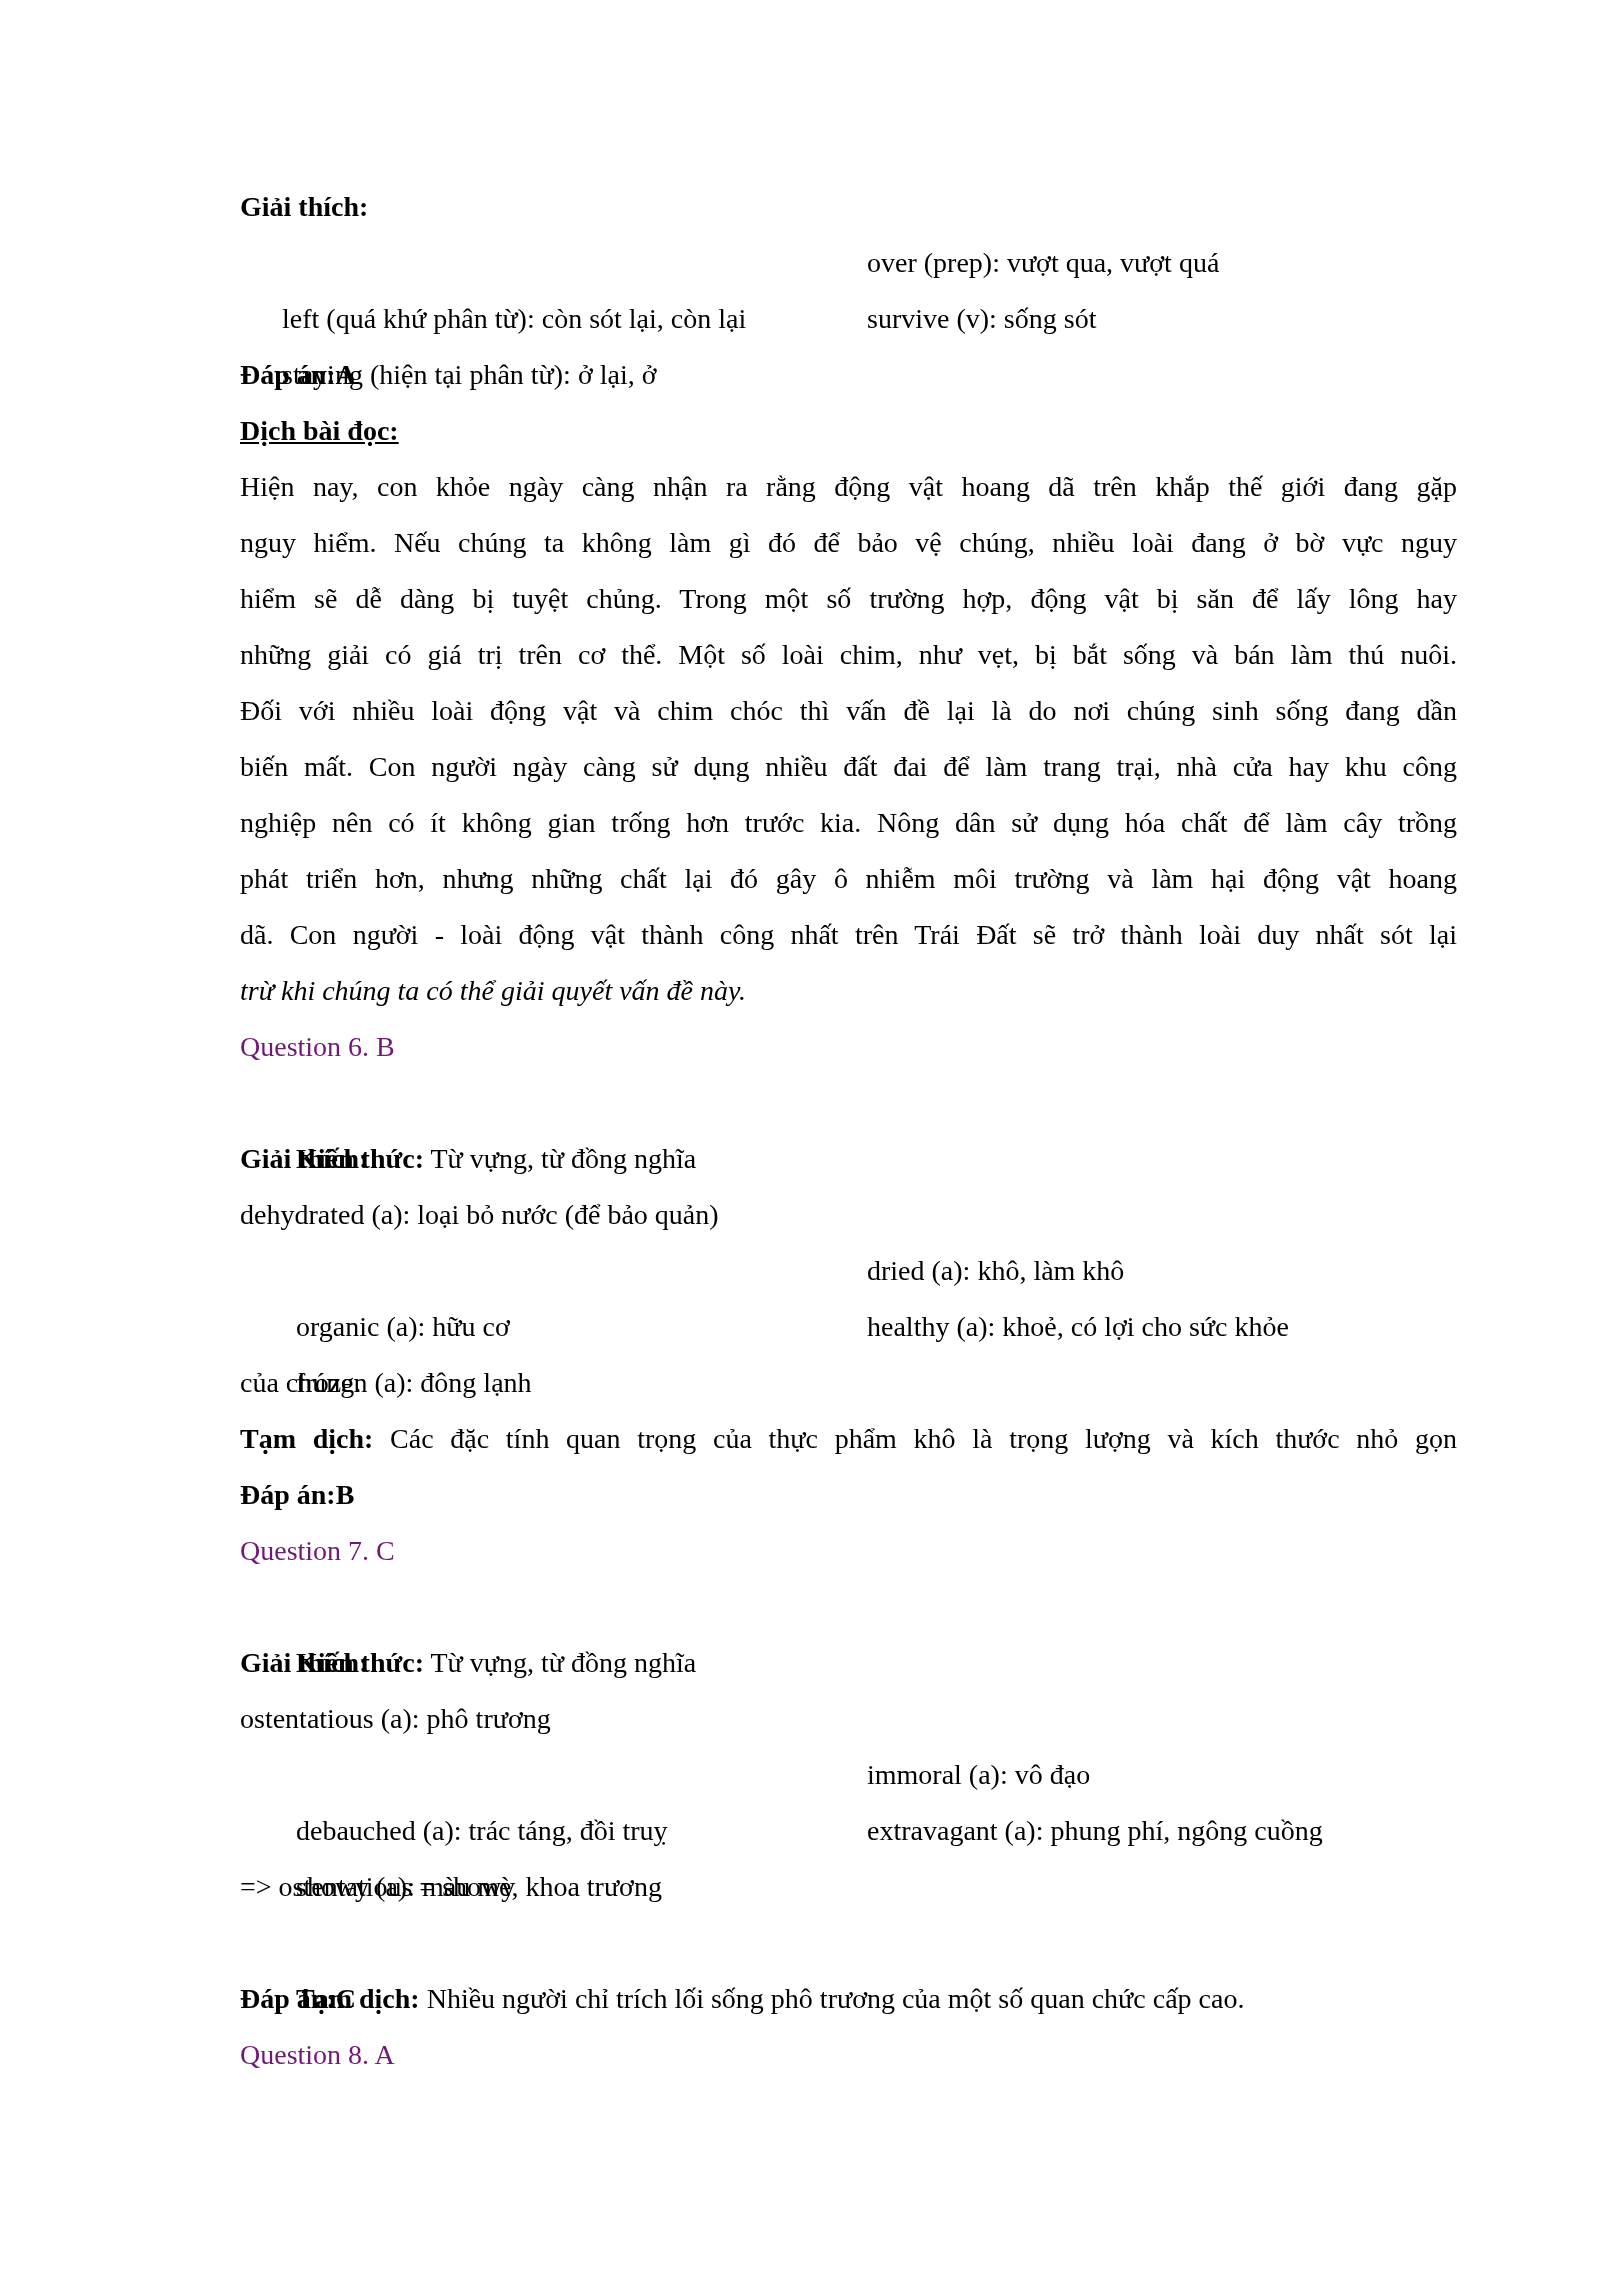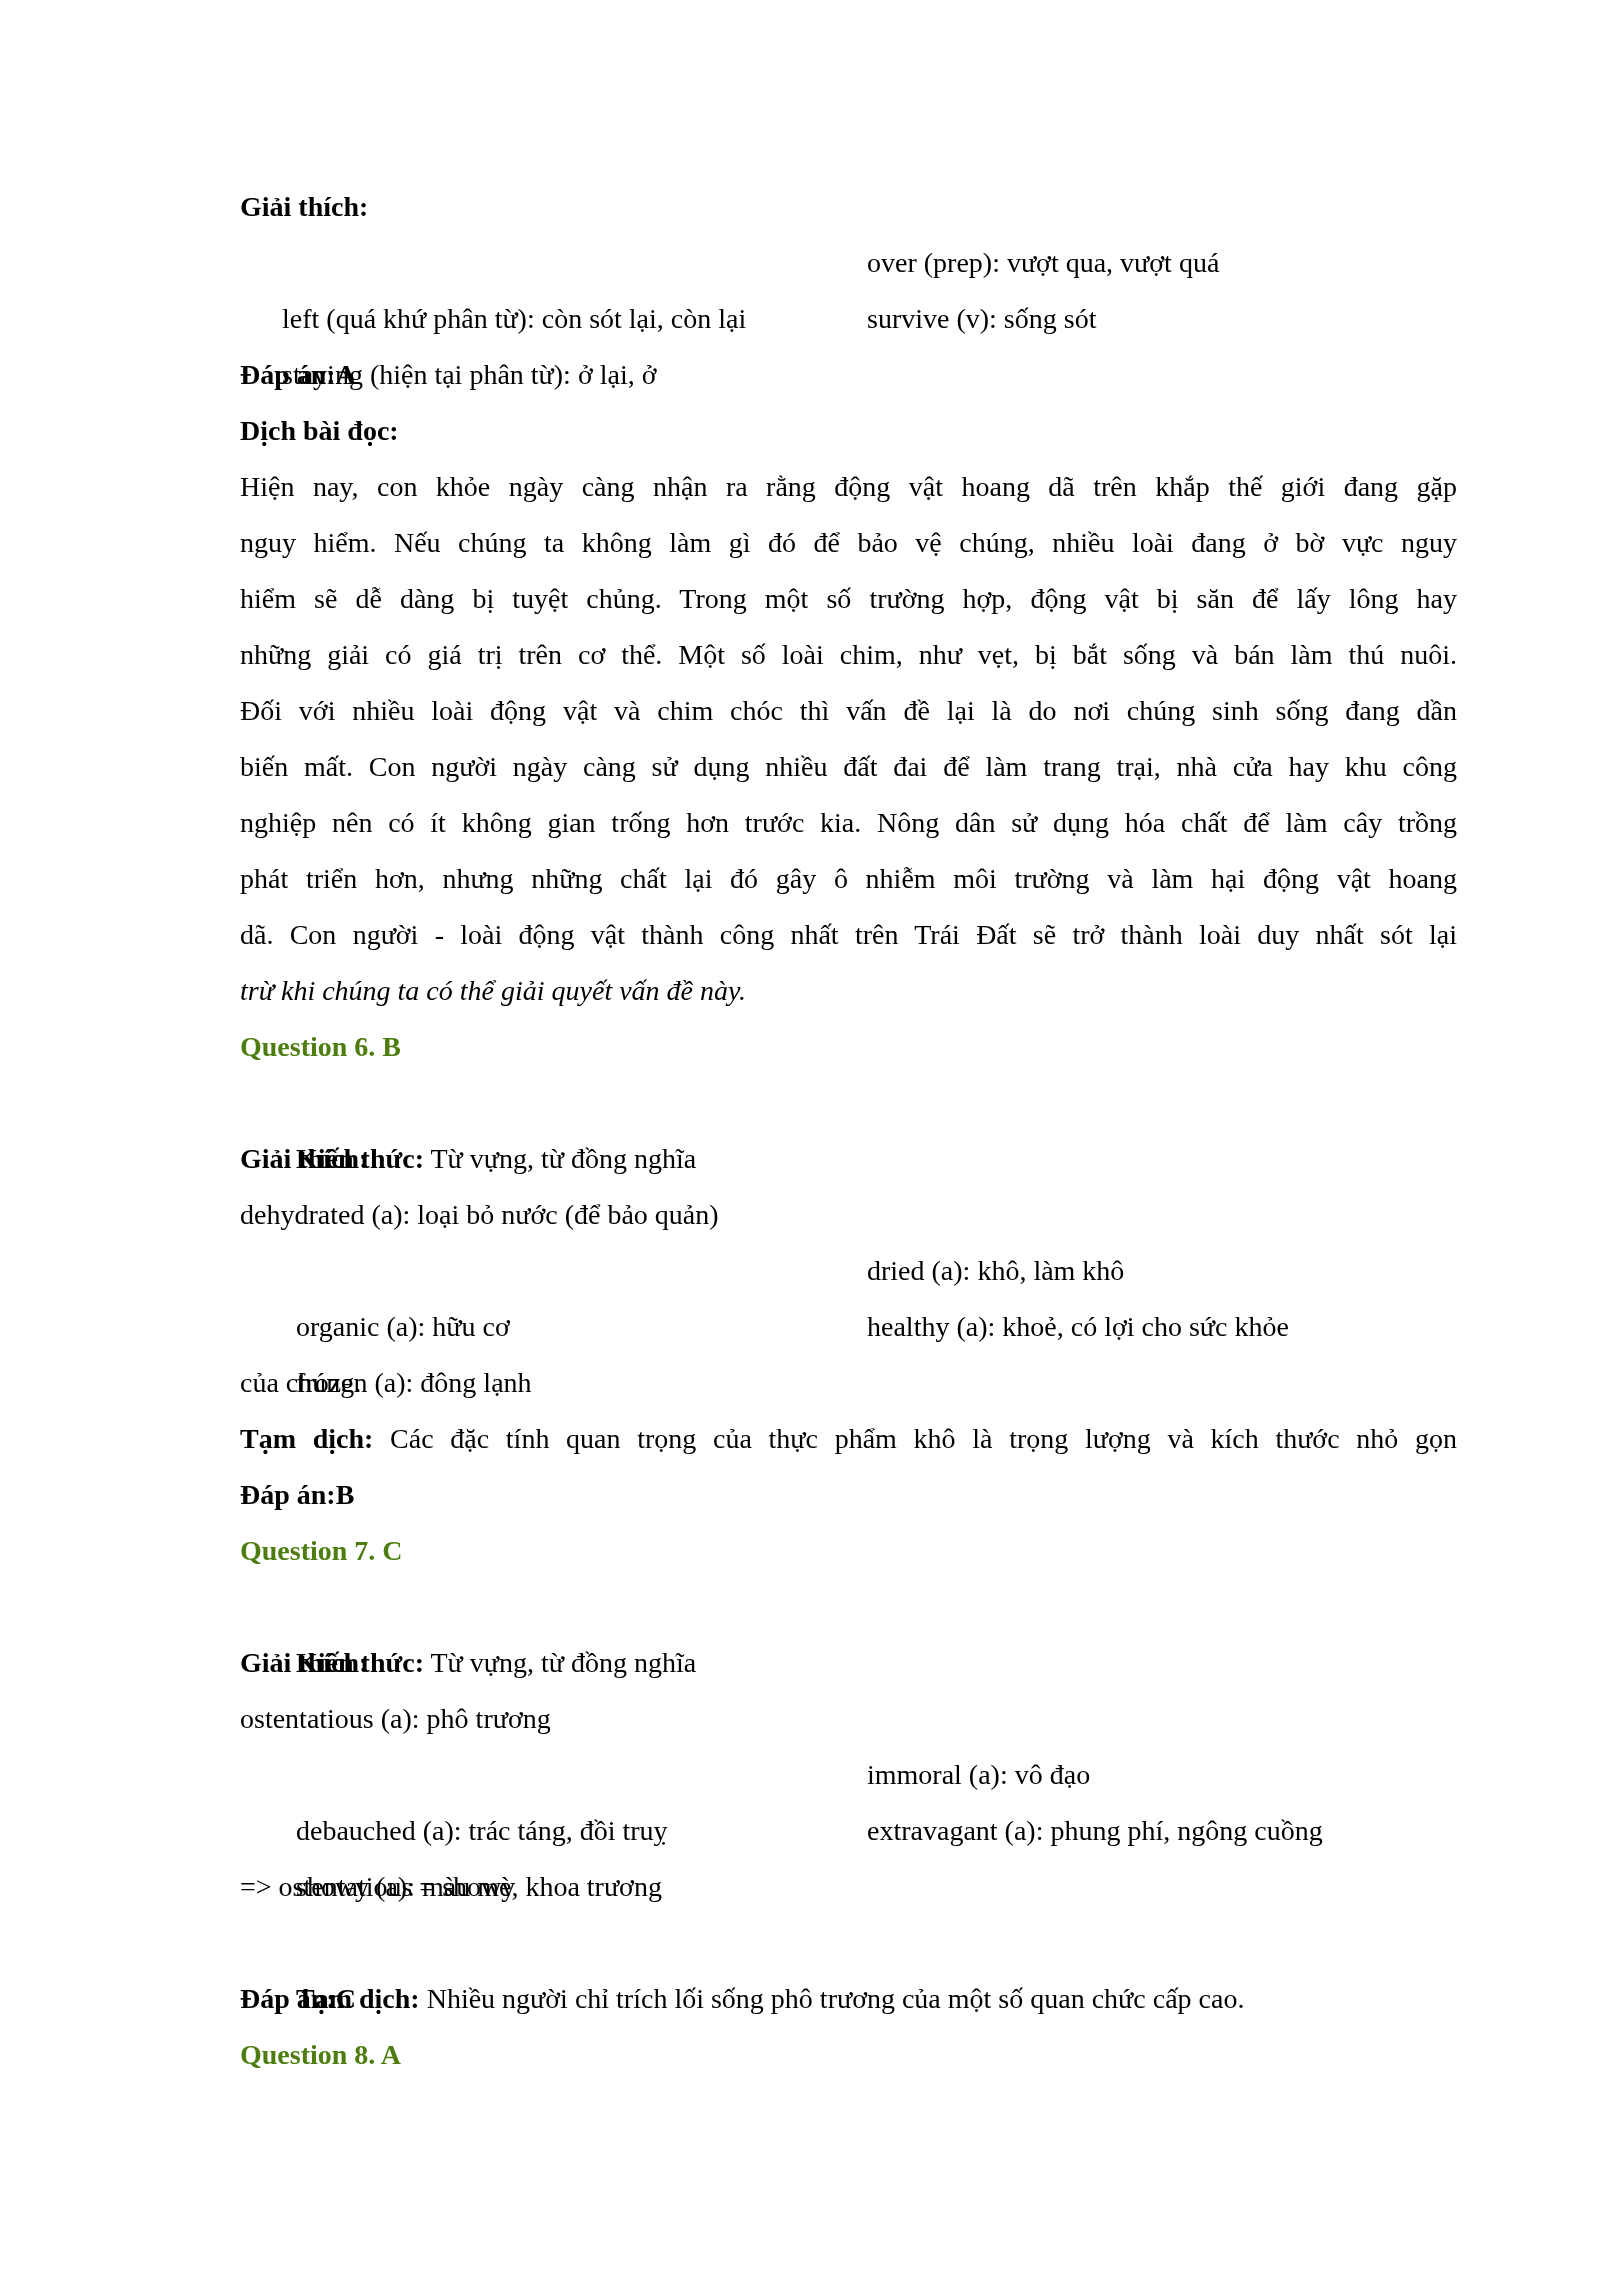--- a/index.html
+++ b/index.html
@@ -35,22 +35,22 @@
     text-justify: inter-word;
   }
   .pline.last { text-align-last: left; font-style: italic; }
   .just {
     white-space: normal;
     text-align: justify;
     text-align-last: justify;
     text-justify: inter-word;
   }
   .b { font-weight: bold; }
-  .u { }
-  .q { color: #4d7c0f; font-weight: bold; }
+  .u { text-decoration: underline; }
+  .q { color: #701a75; font-weight: normal; }
   .col2 { position: absolute; left: 627px; top: 0; }
 </style>
 </head>
 <body>
 
 <div class="page">
   <div class="content">
 
     <div class="line"><span class="b">Giải thích:</span></div>
 

